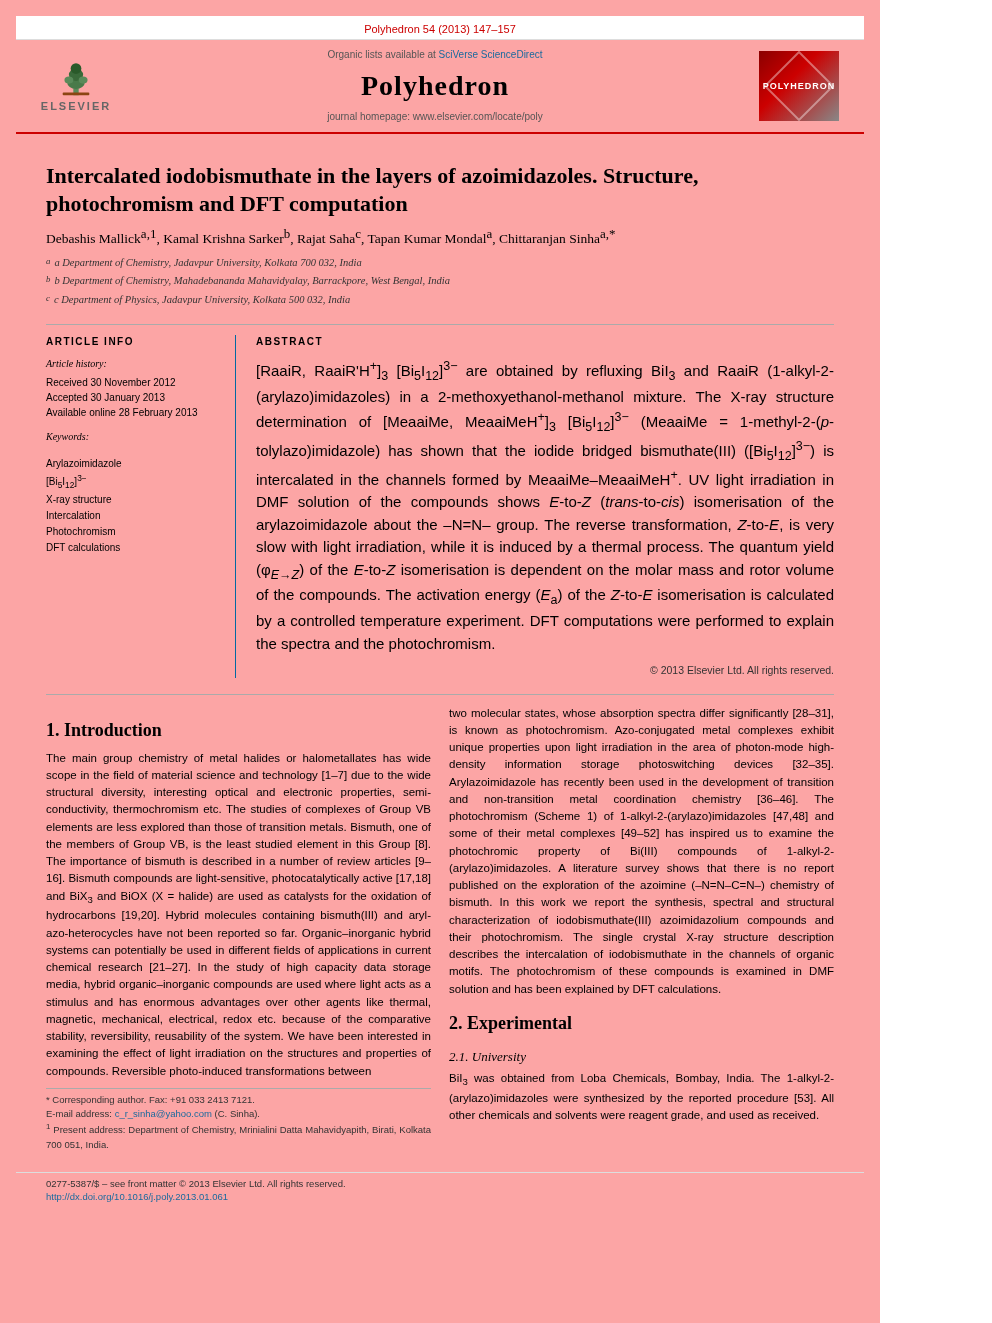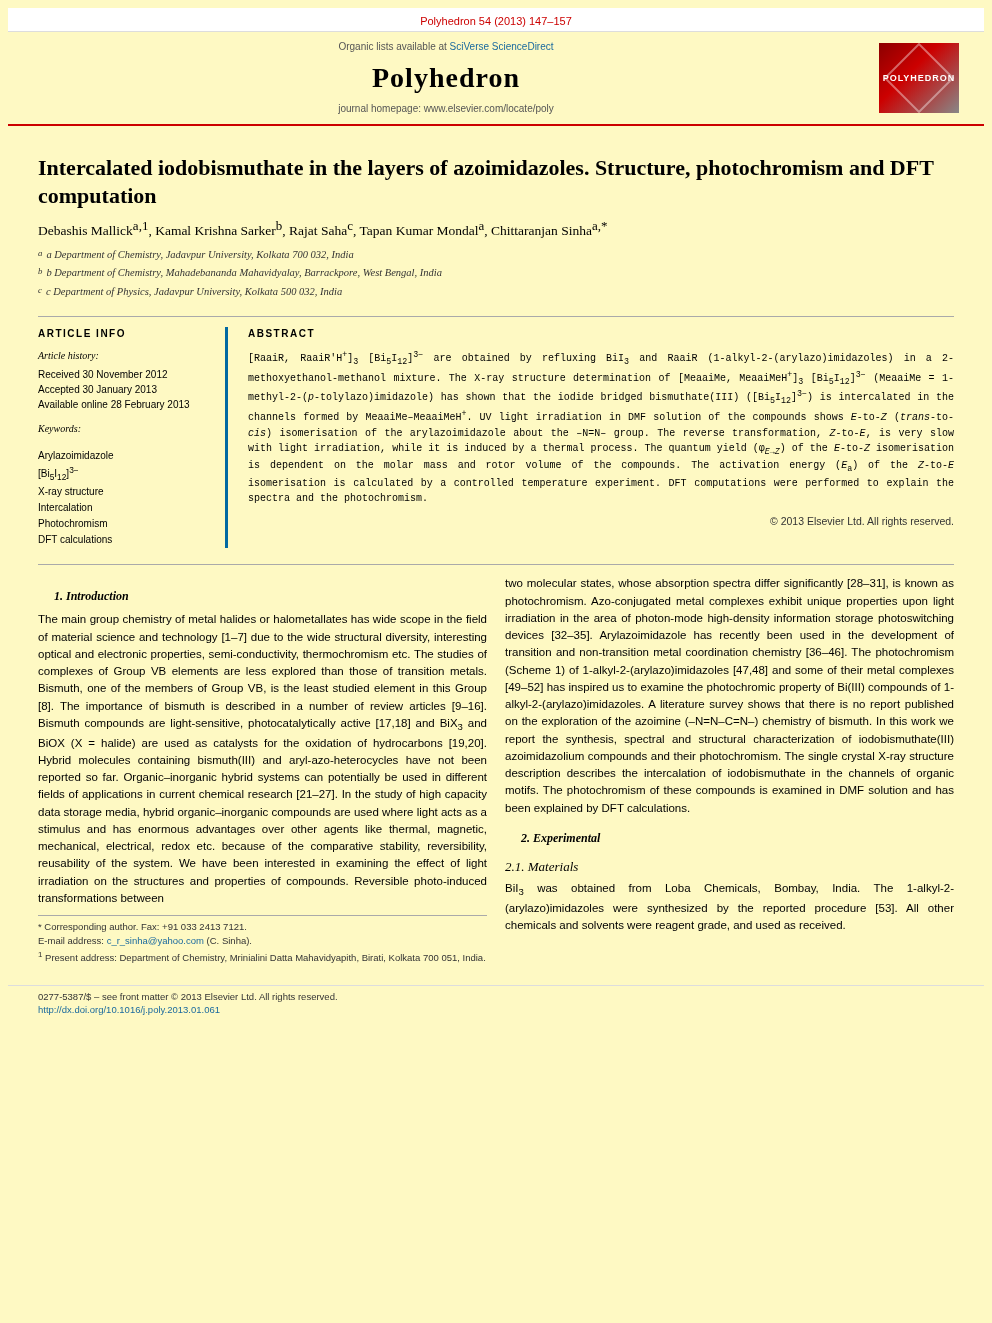--- a/index.html
+++ b/index.html
@@ -6,24 +6,24 @@
     body {
       font-family: 'Times New Roman', Times, serif;
       background: #fff;
       color: #000;
       width: 992px;
       min-height: 1323px;
       font-size: 13px;
       line-height: 1.4;
     }
     .page {
-      width: 992px;
+      width: 880px;
       min-height: 1323px;
-      background: #fef9c3;
-      padding: 8px;
+      background: #fca5a5;
+      padding: 16px;
       position: relative;
     }
 
     
     .journal-top-bar {
       background: #fff;
       text-align: center;
       padding: 6px 0 2px 0;
       border-bottom: 1px solid #ddd;
       font-size: 11px;
@@ -173,21 +173,21 @@
     
     .two-col-section {
       display: flex;
       gap: 20px;
       border-top: 1px solid #aaa;
       padding-top: 10px;
       margin-bottom: 16px;
     }
     .article-info-col {
       flex: 0 0 190px;
-      border-right: 3px solid #0369a1;
+      border-right: 1px solid #0369a1;
       padding-right: 14px;
     }
     .abstract-col {
       flex: 1;
     }
     .section-heading-small {
       font-size: 10px;
       font-family: Arial, sans-serif;
       font-weight: bold;
       letter-spacing: 1.5px;
@@ -216,24 +216,24 @@
       margin-bottom: 12px;
     }
     .keyword-item {
       font-size: 10px;
       line-height: 1.6;
       font-family: Arial, sans-serif;
     }
 
     
     .abstract-text {
-      font-size: 10px;
+      font-size: 15px;
       line-height: 1.5;
       text-align: justify;
-      font-family: Liberation Mono, monospace;
+      font-family: Liberation Sans, sans-serif;
       color: #000;
     }
     .copyright-line {
       font-size: 10.5px;
       text-align: right;
       margin-top: 8px;
       font-family: Arial, sans-serif;
       color: #333;
     }
 
@@ -250,25 +250,24 @@
       gap: 18px;
     }
     .body-col {
       flex: 1;
       font-size: 11.5px;
       line-height: 1.5;
       text-align: justify;
       font-family: Arial, sans-serif;
     }
     .section-title {
-      font-size: 12px;
-      font-weight: bold;
-      font-family: 'Times New Roman', serif;
-      margin: 12px 0 6px 16px;
-      font-style: italic;
+      font-size: 18px;
+      font-weight: bold;
+      font-family: 'Times New Roman', serif;
+      margin: 12px 0 6px 0;
     }
     .subsection-title {
       font-size: 13px;
       font-style: italic;
       font-family: 'Times New Roman', serif;
       margin: 10px 0 4px 0;
     }
     .body-paragraph {
       margin-bottom: 8px;
       font-size: 11.5px;
@@ -303,20 +302,35 @@
 </head>
 <body>
 
 <div class="page">
 
   <div class="journal-top-bar">
     <span class="red-text">Polyhedron 54 (2013) 147–157</span>
   </div>
 
   <div class="journal-header">
+    <div class="journal-header-left">
+      <div class="elsevier-logo">
+
+        <svg class="elsevier-tree" viewBox="0 0 50 45">
+          <rect x="22" y="35" width="6" height="8" fill="#5a8a5a"></rect>
+          <ellipse cx="25" cy="28" rx="10" ry="8" fill="#4a7a4a"></ellipse>
+          <ellipse cx="25" cy="20" rx="8" ry="7" fill="#3a6a3a"></ellipse>
+          <ellipse cx="25" cy="13" rx="6" ry="6" fill="#2a5a2a"></ellipse>
+          <ellipse cx="17" cy="26" rx="5" ry="4" fill="#5a8a5a"></ellipse>
+          <ellipse cx="33" cy="26" rx="5" ry="4" fill="#5a8a5a"></ellipse>
+          <rect x="10" y="40" width="30" height="3" fill="#8B4513" rx="1"></rect>
+        </svg>
+        <div class="elsevier-text">ELSEVIER</div>
+      </div>
+    </div>
     <div class="journal-header-center">
       <div class="sciverse-line">
         <span>Organic lists available at</span>
         <a class="sciverse-link blue-link">SciVerse ScienceDirect</a>
       </div>
       <div class="journal-name-big">Polyhedron</div>
       <div class="journal-homepage">
         <span>journal homepage: www.elsevier.com/locate/poly</span>
       </div>
     </div>
@@ -416,21 +430,21 @@
         <div class="body-paragraph">
           two molecular states, whose absorption spectra differ significantly [28–31], is known as photochromism. Azo-conjugated metal complexes exhibit unique properties upon light irradiation in the area of photon-mode high-density information storage photoswitching devices [32–35]. Arylazoimidazole has recently been used in the development of transition and non-transition metal coordination chemistry [36–46]. The photochromism (Scheme 1) of 1-alkyl-2-(arylazo)imidazoles [47,48] and some of their metal complexes [49–52] has inspired us to examine the photochromic property of Bi(III) compounds of 1-alkyl-2-(arylazo)imidazoles. A literature survey shows that there is no report published on the exploration of the azoimine (–N=N–C=N–) chemistry of bismuth. In this work we report the synthesis, spectral and structural characterization of iodobismuthate(III) azoimidazolium compounds and their photochromism. The single crystal X-ray structure description describes the intercalation of iodobismuthate in the channels of organic motifs. The photochromism of these compounds is examined in DMF solution and has been explained by DFT calculations.
         </div>
 
         <div class="section-title">
           <span>2.</span>
           <span>Experimental</span>
         </div>
         <div class="subsection-title">
           <span>2.1.</span>
-          <span>Materials</span>
+          <span>University</span>
         </div>
         <div class="body-paragraph">
           BiI<sub>3</sub> was obtained from Loba Chemicals, Bombay, India. The 1-alkyl-2-(arylazo)imidazoles were <span>synthesized</span> by the reported procedure [53]. All other chemicals and solvents were reagent grade, and used as received.
         </div>
       </div>
     </div>
 
   </div>
 
   <div class="bottom-bar">

